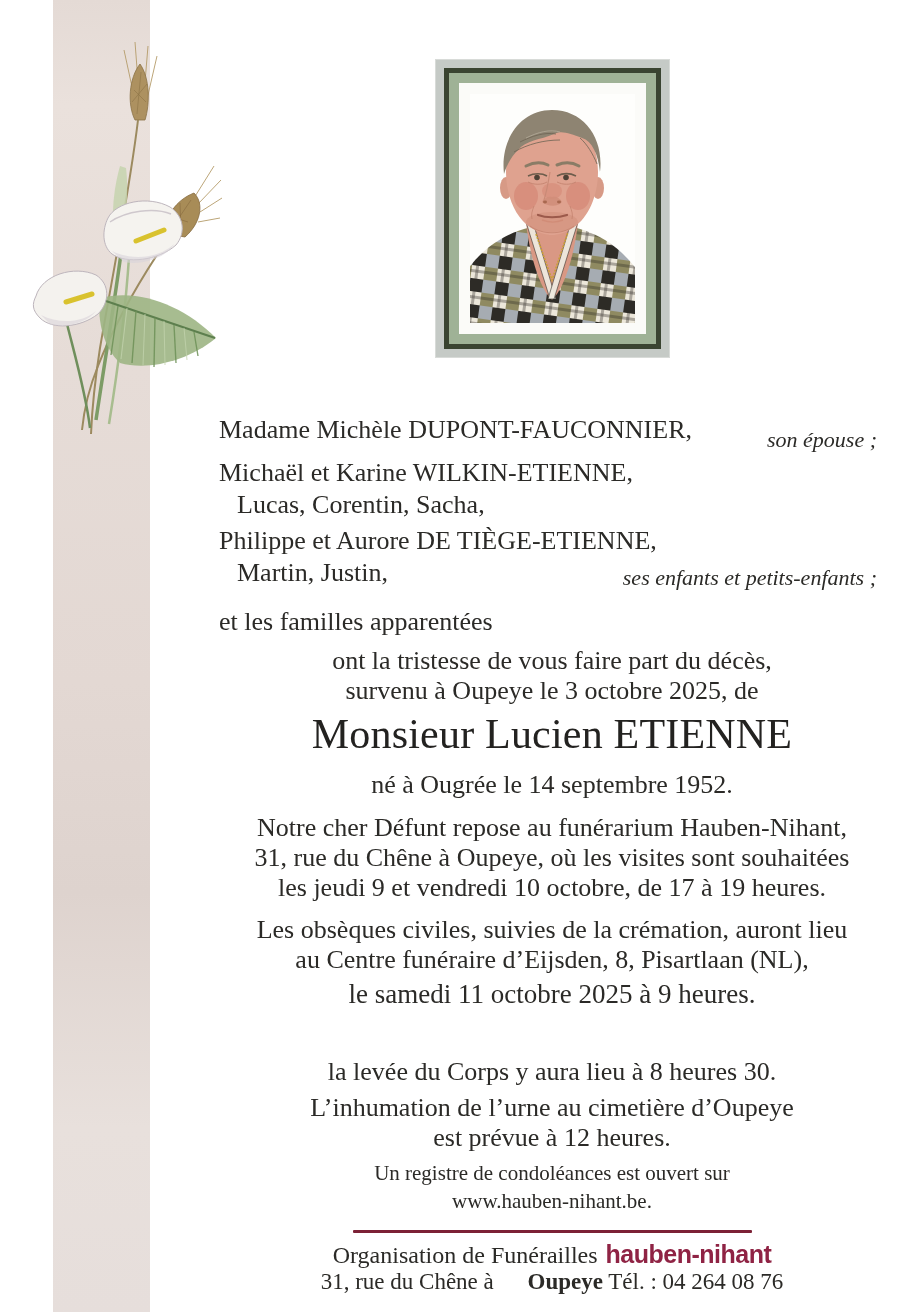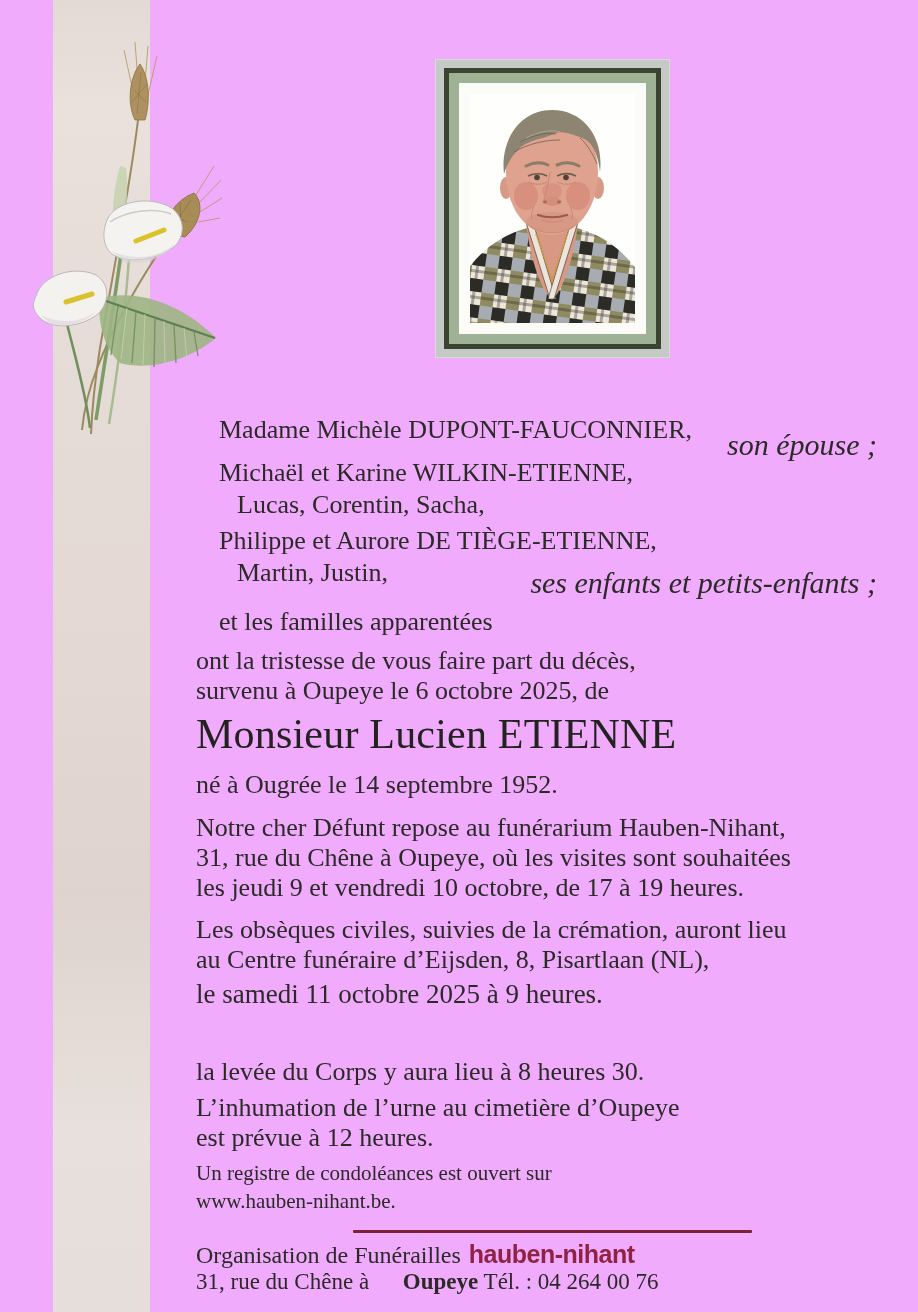--- a/index.html
+++ b/index.html
@@ -1,18 +1,18 @@
 <!DOCTYPE html>
 <html><head>
 <meta charset="utf-8">
 <style>
   html,body{margin:0;padding:0;background:#dcdcdc;}
   .page{
     position:relative;width:918px;height:1312px;margin:0 auto;
-    background:#f0abfc;overflow:hidden;
+    background:#ffffff;overflow:hidden;
     font-family:"Liberation Serif","DejaVu Serif",serif;color:#2b2a27;
   }
   .side-band{
     position:absolute;left:53px;top:0;width:97px;height:100%;
     background:linear-gradient(180deg,#e4dad5 0%,#eae1dc 8%,#e6dcd7 28%,#e3d8d3 52%,#ded3ce 68%,#e8e0dc 86%,#e6dedb 100%);
   }
   .flowers{position:absolute;left:8px;top:18px;}
   
   .photo-frame{
     position:absolute;left:436px;top:60px;width:233px;height:297px;
@@ -25,22 +25,22 @@
   }
   .frame-white{
     width:100%;height:100%;box-sizing:border-box;
     background:#fbfbf8;padding:11px;
   }
   .portrait{display:block;width:100%;height:100%;}
   
   .t{position:absolute;left:196px;width:712px;font-size:26px;line-height:1.12;}
   .left{text-align:left;padding-left:23px;box-sizing:border-box;}
   .indent{text-align:left;padding-left:41px;box-sizing:border-box;}
-  .right{text-align:right;padding-right:31px;box-sizing:border-box;font-style:italic;font-size:30px;}
-  .center{}
+  .right{text-align:right;padding-right:31px;box-sizing:border-box;font-style:italic;font-size:22px;}
+  .center{text-align:center;}
   .bold{font-weight:400;}
   .title{font-size:42px;font-weight:400;color:#232220;letter-spacing:0.2px;}
   .big{font-size:27px;}
   .small{font-size:21px;}
   .footer-rule{
     position:absolute;left:353px;top:1230px;width:399px;height:3px;
     background:#7c2136;border-radius:1px;
   }
   .foot1{font-size:24px;}
   .foot2{font-size:23px;}
@@ -180,21 +180,21 @@
   <div class="t left" style="top:415px">Madame Michèle DUPONT-FAUCONNIER,</div>
   <div class="t right" style="top:428px">son épouse ;</div>
   <div class="t indent" style="top:490px">Lucas, Corentin, Sacha,</div>
   <div class="t left" style="top:458px">Michaël et Karine WILKIN-ETIENNE,</div>
   <div class="t left" style="top:526px">Philippe et Aurore DE TIÈGE-ETIENNE,</div>
   <div class="t indent" style="top:558px">Martin, Justin,</div>
   <div class="t right" style="top:566px">ses enfants et petits-enfants ;</div>
   <div class="t left" style="top:607px">et les familles apparentées</div>
 
   <div class="t center" style="top:646px">ont la tristesse de vous faire part du décès,</div>
-  <div class="t center" style="top:676px">survenu à Oupeye le 6 octobre 2025, de</div>
+  <div class="t center" style="top:676px">survenu à Oupeye le 3 octobre 2025, de</div>
   <div class="t center title" style="top:711px">Monsieur Lucien ETIENNE</div>
   <div class="t center" style="top:770px">né à Ougrée le 14 septembre 1952.</div>
 
   <div class="t center" style="top:813px">Notre cher Défunt repose au funérarium Hauben-Nihant,</div>
   <div class="t center" style="top:843px">31, rue du Chêne à Oupeye, où les visites sont souhaitées</div>
   <div class="t center bold" style="top:873px">les jeudi 9 et vendredi 10 octobre, de 17 à 19 heures.</div>
   <div class="t center" style="top:915px">Les obsèques civiles, suivies de la crémation, auront lieu</div>
   <div class="t center" style="top:945px">au Centre funéraire d’Eijsden, 8, Pisartlaan (NL),</div>
   <div class="t center bold big" style="top:979px">le samedi 11 octobre 2025 à 9 heures.</div>
   <div class="t center" style="top:1057px">la levée du Corps y aura lieu à 8 heures 30.</div>
@@ -203,16 +203,16 @@
   <div class="t center small" style="top:1162px">Un registre de condoléances est ouvert sur</div>
   <div class="t center small" style="top:1190px">www.hauben-nihant.be.</div>
 
   <div class="footer-rule"></div>
   <div class="t center foot1" style="top:1240px">
     <span>Organisation de Funérailles</span><span class="logo">hauben-nihant</span>
   </div>
   <div class="t center foot2" style="top:1269px">
     <span>31, rue du Chêne à</span>
     <span class="city">Oupeye</span>
-    <span>Tél. : 04 264 00 76</span>
+    <span>Tél. : 04 264 08 76</span>
   </div>
 
 </div>
 
 </body></html>

